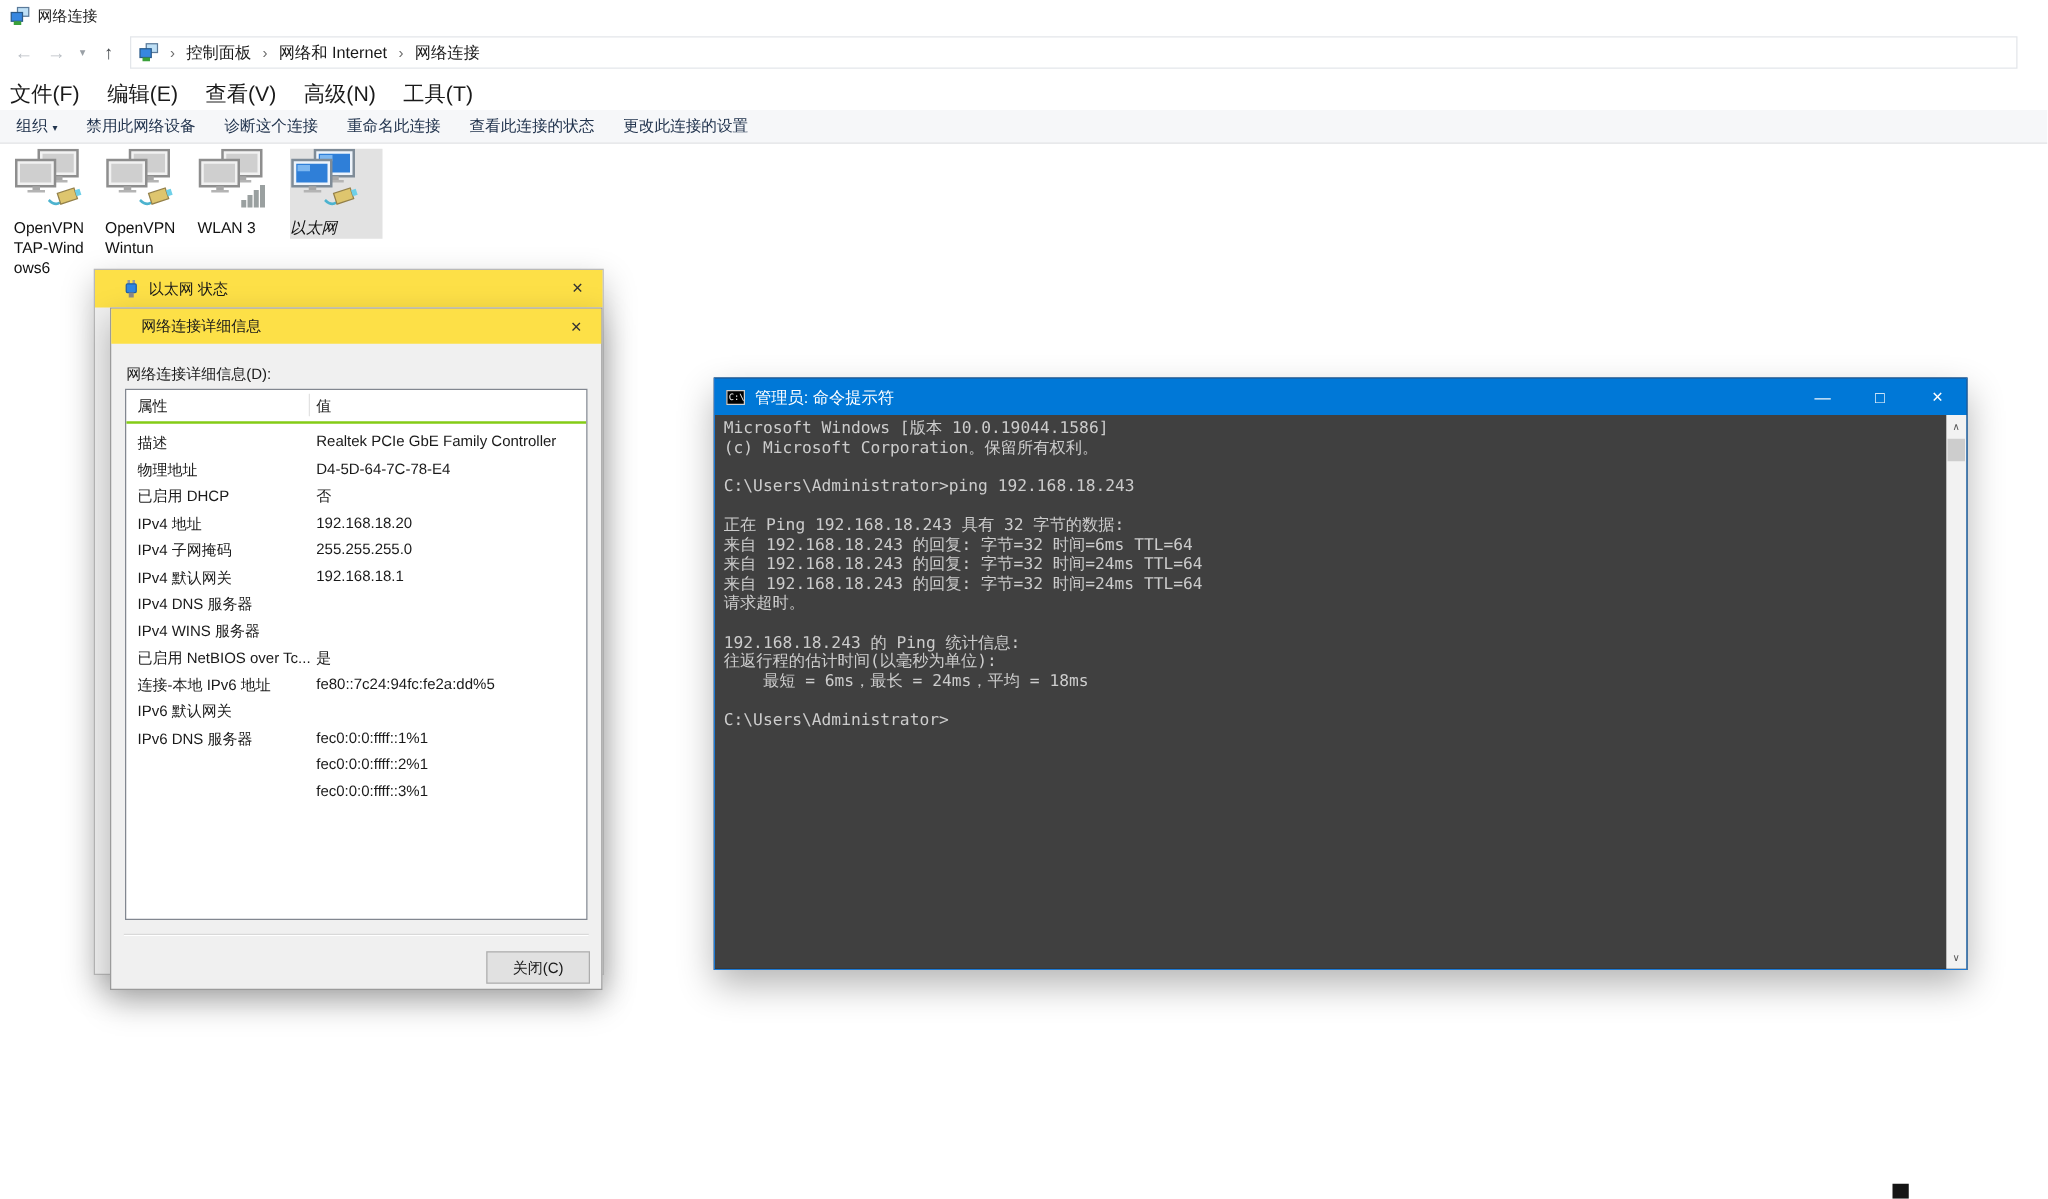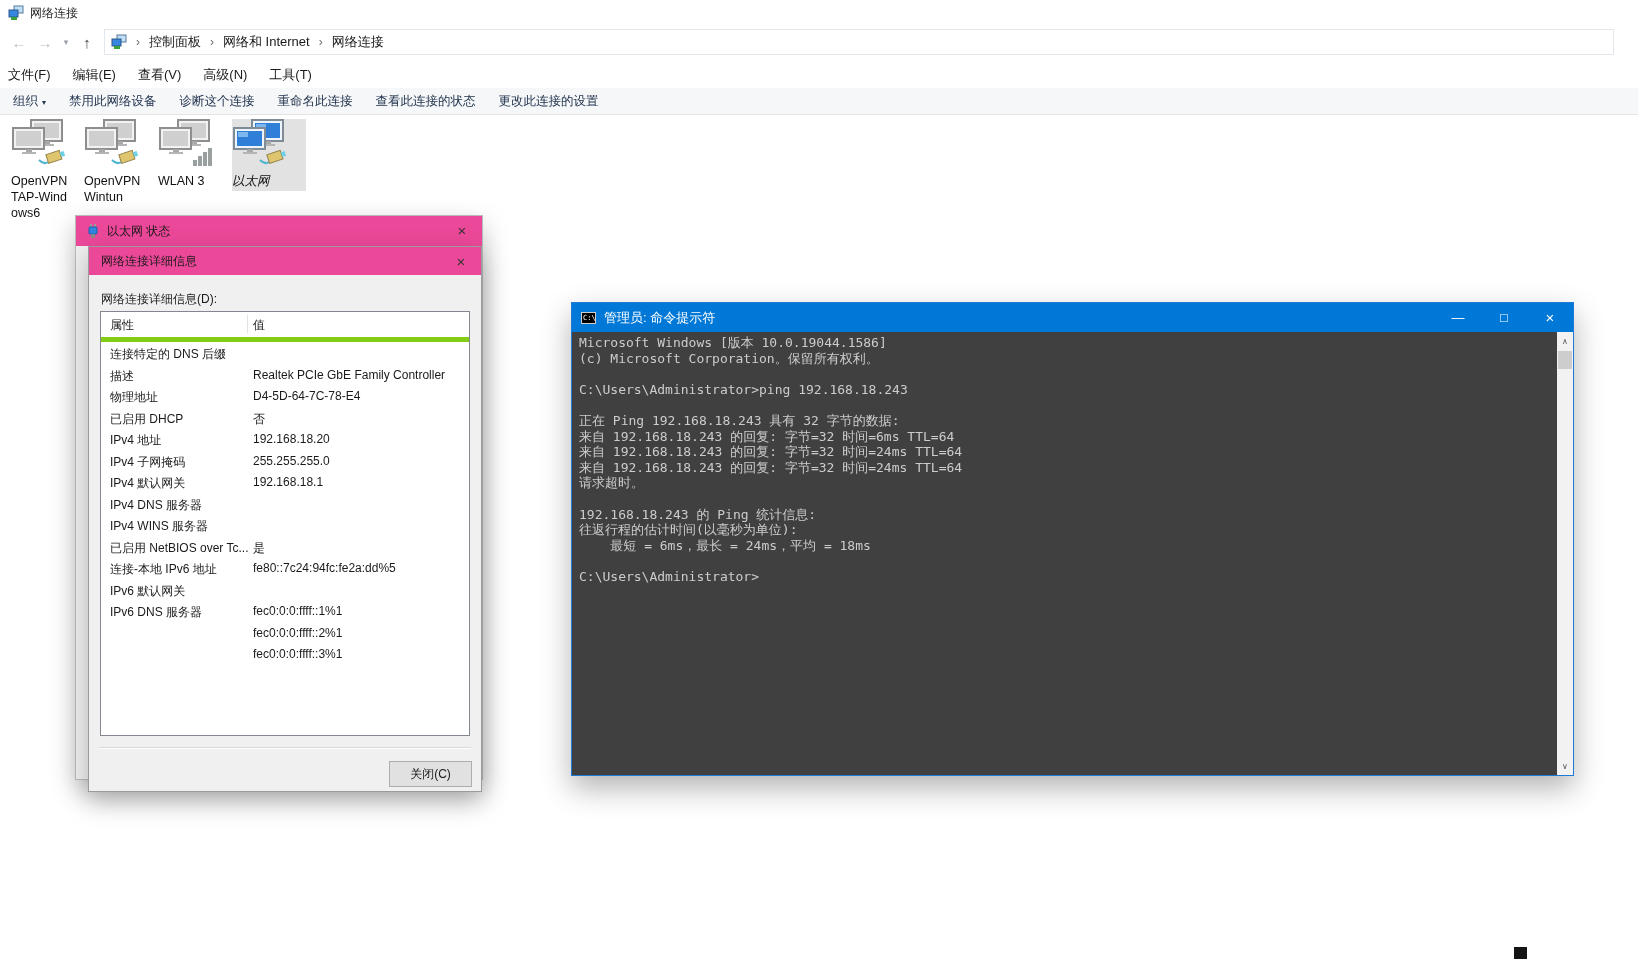--- a/index.html
+++ b/index.html
@@ -12,44 +12,44 @@
   .exp-title{font-size:12px;margin-left:6px;color:#1a1a1a;}
   .exp-navbar{left:0;top:26px;width:1638px;height:32px;background:#fff;display:flex;align-items:center;}
   .navbtn{width:26px;text-align:center;font-size:15px;color:#b9bec4;}
   .navbtn.enabled{color:#45494d;}
   .nav-caret{width:16px;font-size:9px;color:#9aa0a6;text-align:center;}
   .addressbar{position:absolute;left:104px;top:29px;width:1510px;height:26px;border:1px solid #e3e6ea;
               background:#fff;display:flex;align-items:center;padding-left:6px;box-sizing:border-box;}
   .crumb-sep{color:#6d6d6d;font-size:12px;margin:0 9px;}
   .crumb{font-size:13px;color:#1a1a1a;}
   .exp-menubar{left:0;top:62px;width:1638px;height:26px;background:#fff;display:flex;align-items:center;gap:22px;padding-left:8px;box-sizing:border-box;}
-  .menu-item{font-size:13px;color:#1a1a1a;}
+  .menu-item{font-size:17px;color:#1a1a1a;}
   .exp-toolbar{left:0;top:88px;width:1638px;height:27px;background:#f6f7f9;border-bottom:1px solid #e2e4e6;
                display:flex;align-items:center;gap:23px;padding-left:13px;box-sizing:border-box;}
   .tool-item{font-size:12.5px;color:#22344e;}
   .tool-caret{font-size:8px;color:#22344e;margin-left:4px;}
 
   
   .adapter{position:absolute;top:119px;width:74px;}
   .adapter.selected{background:#e2e2e2;height:72px;font-style:italic;}
   .adapter-label{font-size:12.5px;line-height:16px;white-space:pre-line;margin-top:2px;color:#111;}
 
   
   .dlg{background:#f0f0f0;box-shadow:0 10px 24px rgba(0,0,0,.25);box-sizing:border-box;}
-  .dlg-title{height:30px;background:#ec4899;display:flex;align-items:center;position:relative;}
+  .dlg-title{height:30px;background:#fde047;display:flex;align-items:center;position:relative;padding-left:12px;}
   .dlg-title-text{font-size:12px;color:#1a1a1a;margin-left:6px;}
   .dlg-close{position:absolute;right:0;top:0;width:40px;height:28px;display:flex;align-items:center;justify-content:center;
              font-size:15px;color:#333;}
   .dlg-status{left:75px;top:215px;width:408px;height:565px;border:1px solid #b9b9b9;}
   .dlg-details{left:88px;top:246px;width:394px;height:546px;border:1px solid #9b9b9b;}
 
   .details-label{position:absolute;left:12px;top:44px;font-size:12px;}
   .details-table{position:absolute;left:11px;top:64px;width:370px;height:425px;background:#fff;
                  border:1px solid #828790;box-sizing:border-box;overflow:hidden;}
-  .tbl-head{height:25px;position:relative;border-bottom:5px solid #84cc16;text-align:right;}
+  .tbl-head{height:25px;position:relative;border-bottom:2px solid #84cc16;text-align:right;}
   .tbl-head .h1{position:absolute;left:9px;top:5px;font-size:12px;}
   .tbl-head .h2{position:absolute;left:152px;top:5px;font-size:12px;}
   .tbl-head .hsep{position:absolute;left:146px;top:3px;width:1px;height:18px;background:#e2e2e2;}
   .tbl-rows{position:absolute;left:0;top:31px;width:100%;}
   .trow{height:21.5px;position:relative;}
   .trow .k{position:absolute;left:9px;top:3px;font-size:12px;white-space:nowrap;}
   .trow .v{position:absolute;left:152px;top:3px;font-size:12px;white-space:nowrap;}
   .dlg-sep{position:absolute;left:10px;right:10px;top:500px;height:1px;background:#d9d9d9;border-bottom:1px solid #fff;}
   .btn-close{position:absolute;left:300px;top:514px;width:83px;height:26px;background:#e1e1e1;border:1px solid #adadad;
              font-size:12px;display:flex;align-items:center;justify-content:center;box-sizing:border-box;}
@@ -224,24 +224,20 @@
   <div class="details-label">网络连接详细信息(D):</div>
 
   <div class="details-table">
     <div class="tbl-head">
       <span class="h1">属性</span>
       <span class="hsep"></span>
       <span class="h2">值</span>
     </div>
     <div class="tbl-rows">
       <div class="trow">
-          <span class="k">连接特定的 DNS 后缀</span>
-          <span class="v"></span>
-        </div>
-      <div class="trow">
           <span class="k">描述</span>
           <span class="v">Realtek PCIe GbE Family Controller</span>
         </div>
       <div class="trow">
           <span class="k">物理地址</span>
           <span class="v">D4-5D-64-7C-78-E4</span>
         </div>
       <div class="trow">
           <span class="k">已启用 DHCP</span>
           <span class="v">否</span>

